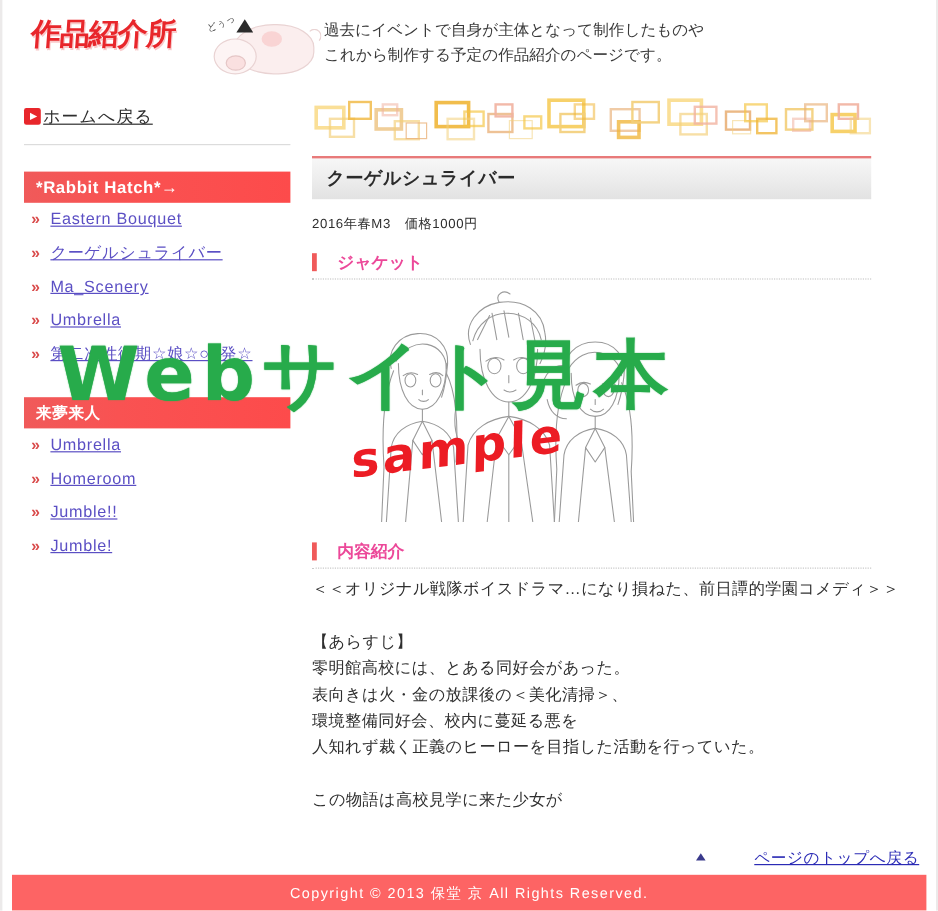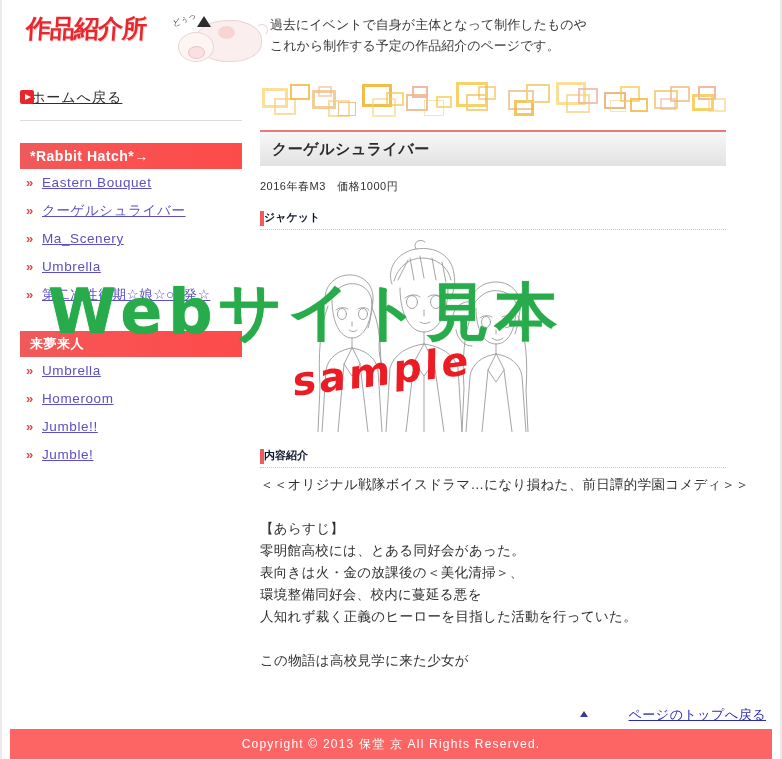--- a/index.html
+++ b/index.html
@@ -138,21 +138,21 @@
 
   
   #sidebar {
     position: absolute;
     left: 18px; top: 84px;
     width: 222px;
   }
   #home-link-row {
     position: relative;
     height: 28px;
-    padding-left: 11px;
+    padding-left: 16px;
     display: flex;
     align-items: center;
   }
   .play-icon {
     position: absolute;
     left: 0; top: 6px;
     width: 14px; height: 14px;
     background: #e8262b;
     border-radius: 2px;
   }
@@ -238,25 +238,25 @@
   #work-meta {
     margin-top: 13px;
     font-size: 11px;
     color: #2f2f2f;
     letter-spacing: 0.5px;
   }
 
   .sec-head {
     margin-top: 16px;
     position: relative;
-    padding-left: 4px;
+    padding-left: 21px;
     padding-bottom: 4px;
-    font-size: 11px;
-    font-weight: bold;
-    color: #0f172a;
+    font-size: 14px;
+    font-weight: bold;
+    color: #ec4899;
     border-bottom: 1px dotted #c9c9c9;
   }
   .sec-head::before {
     content: "";
     position: absolute;
     left: 0; top: 1px;
     width: 4px; height: 15px;
     background: #f05a5a;
   }
 

